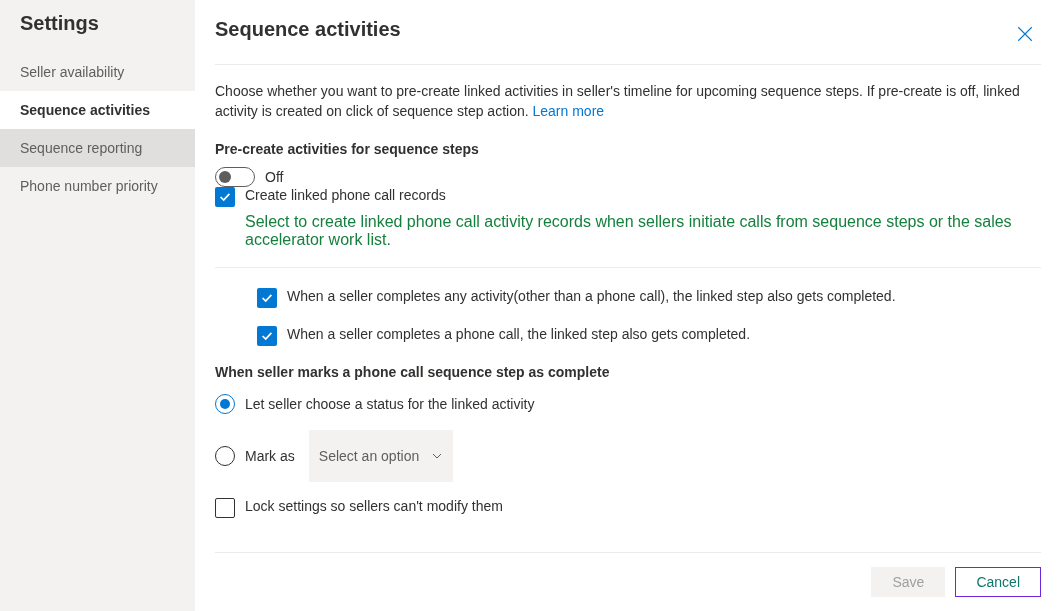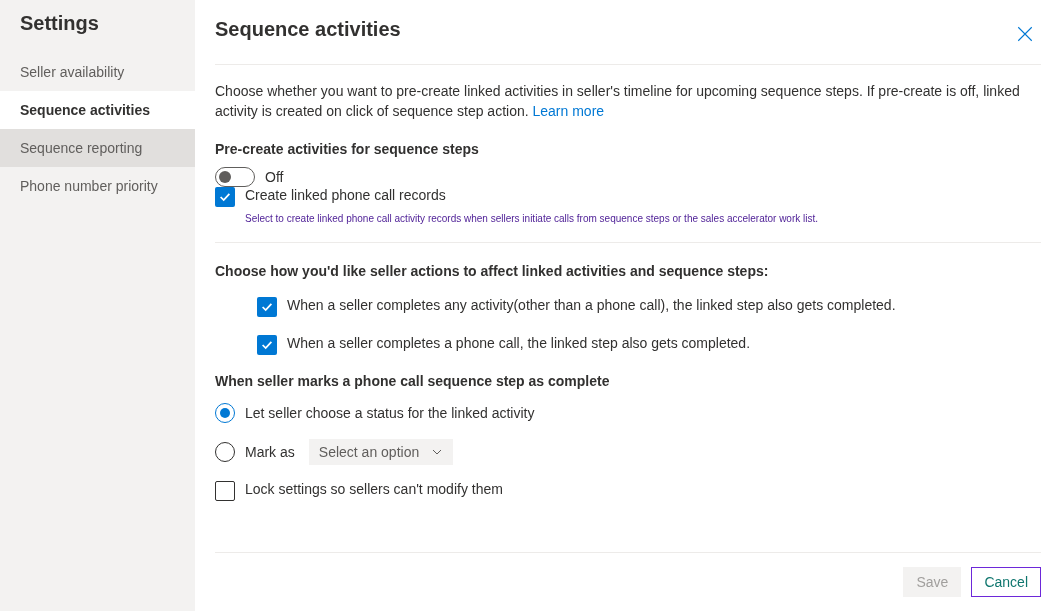--- a/index.html
+++ b/index.html
@@ -102,55 +102,55 @@
   .checkbox {
     width: 20px; height: 20px; border-radius: 2px;
     flex-shrink:0;
     display:flex; align-items:center; justify-content:center;
     cursor:pointer;
   }
   .checkbox.checked { background:#0078d4; }
   .checkbox.unchecked { border:1px solid #323130; background:#fff;}
   .checkbox svg { width:14px; height:14px; }
   .sub-desc {
-    font-size: 10px;
-    color: #4c1d95;
+    font-size: 16px;
+    color: #15803d;
     margin-left: 30px;
     margin-bottom: 18px;
   }
   .indent { margin-left: 42px; }
   .indent .checkbox-row { margin-bottom: 18px; }
   .radio-row { display:flex; align-items:center; gap:10px; margin-bottom:16px;}
   .radio {
     width:20px; height:20px; border-radius:50%;
     border:1px solid #323130;
     display:flex; align-items:center; justify-content:center;
     cursor:pointer;
     flex-shrink:0;
   }
   .radio.selected { border:1px solid #0078d4;}
   .radio.selected .dot { width:10px;height:10px;border-radius:50%;background:#0078d4;}
   .select {
     display:inline-flex; align-items:center;
-    background:#f3f2f1; padding:5px 10px; gap:12px;
+    background:#f3f2f1; padding:18px 10px; gap:12px;
     color:#605e5c; cursor:pointer;
     margin-left: 4px;
   }
   .select svg{width:12px;height:12px;}
   .content-scroll {
     flex:1;
     overflow:auto;
   }
   .footer {
     border-top:1px solid #edebe9;
     padding: 14px 0;
     display:flex; justify-content:flex-end; gap:10px;
   }
   .btn {
-    padding: 6px 12px;
+    padding: 6px 20px;
     font-size:14px;
     cursor:pointer;
   }
   .btn-save {
     background:#f3f2f1; color:#a19f9d; border:1px solid #f3f2f1;
   }
   .btn-cancel {
     background:#fff; border:1px solid #6d28d9; color:#0f766e;
   }
 </style>
@@ -194,21 +194,20 @@
         <svg viewBox="0 0 16 16">
             <path d="M3 8 L6.5 11.5 L13 4.5" stroke="#fff" stroke-width="2" fill="none"></path>
           </svg>
       </div>
       <span>Create linked phone call records</span>
     </div>
     <div class="sub-desc">Select to create linked phone call activity records when sellers initiate calls from sequence steps or the sales accelerator work list.</div>
 
     <hr class="sep2">
 
-    <div class="section-label" style="margin-bottom:18px;">Choose how you'd like seller actions to affect linked activities and sequence steps:</div>
     <div class="indent">
       <div class="checkbox-row">
         <div class="checkbox checked">
           <svg viewBox="0 0 16 16">
               <path d="M3 8 L6.5 11.5 L13 4.5" stroke="#fff" stroke-width="2" fill="none"></path>
             </svg>
         </div>
         <span>When a seller completes any activity(other than a phone call), the linked step also gets completed.</span>
       </div>
       <div class="checkbox-row">

